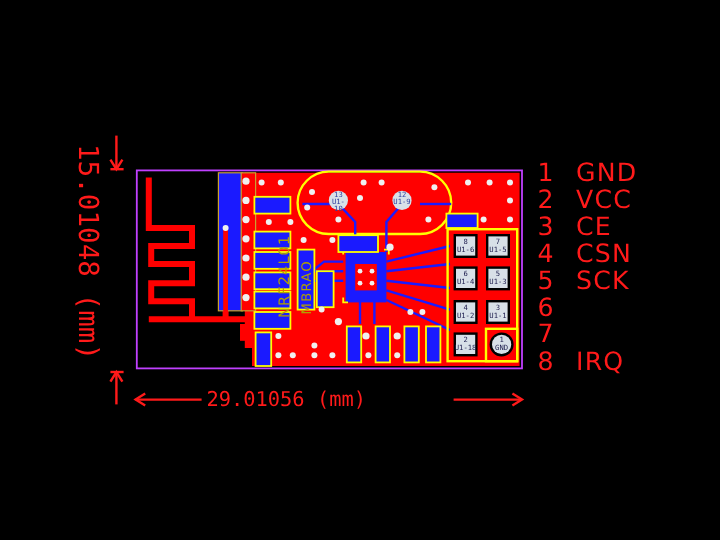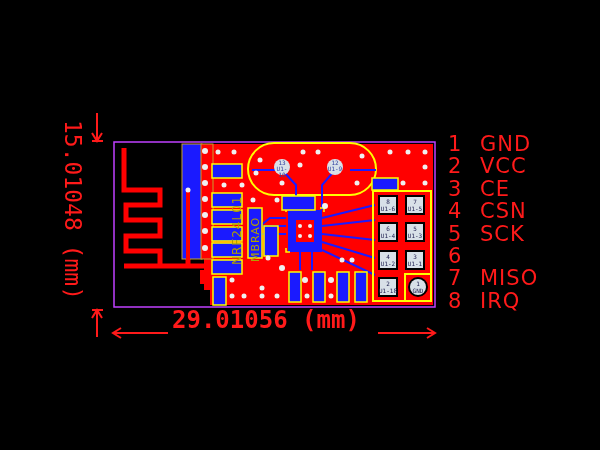--- a/index.html
+++ b/index.html
@@ -1,19 +1,19 @@
 <!DOCTYPE html>
 <html><head>
 <meta charset="utf-8">
 <style>
   html, body { margin: 0; padding: 0; background: #000; }
   body { width: 600px; height: 450px; position: relative; overflow: hidden; font-family: "DejaVu Sans Mono", monospace; }
   .abs { position: absolute; }
   .dim-text { color: #ff1a1a; font-family: "DejaVu Sans Mono", monospace; }
-  #dim-h-label { left: 172px; top: 306px; font-size: 24px; letter-spacing: 0px; white-space: nowrap; font-weight: bold; }
+  #dim-h-label { left: 172px; top: 323px; font-size: 17px; letter-spacing: 0px; white-space: nowrap; }
   #dim-v-label { left: 48px; top: 120px; font-size: 23px; white-space: nowrap; transform-origin: left top; transform: translate(38px, 0) rotate(90deg); }
   .pin-list { left: 448px; top: 133px; }
   .pin-row { display: flex; height: 22.4px; line-height: 22px; font-size: 21px; color: #ff1a1a; font-family: "DejaVu Sans", sans-serif; }
   .pin-num { width: 32px; }
   .pin-name { letter-spacing: 1px; }
   svg { position: absolute; left: 0; top: 0; }
 </style>
 </head>
 <body>
 
@@ -248,19 +248,18 @@
     </div>
   <div class="pin-row">
       <span class="pin-num">5</span>
       <span class="pin-name">SCK</span>
     </div>
   <div class="pin-row">
       <span class="pin-num">6</span>
     </div>
   <div class="pin-row">
       <span class="pin-num">7</span>
-      <span class="pin-name">MISO</span>
     </div>
   <div class="pin-row">
       <span class="pin-num">8</span>
       <span class="pin-name">IRQ</span>
     </div>
 </div>
 
 </body></html>

